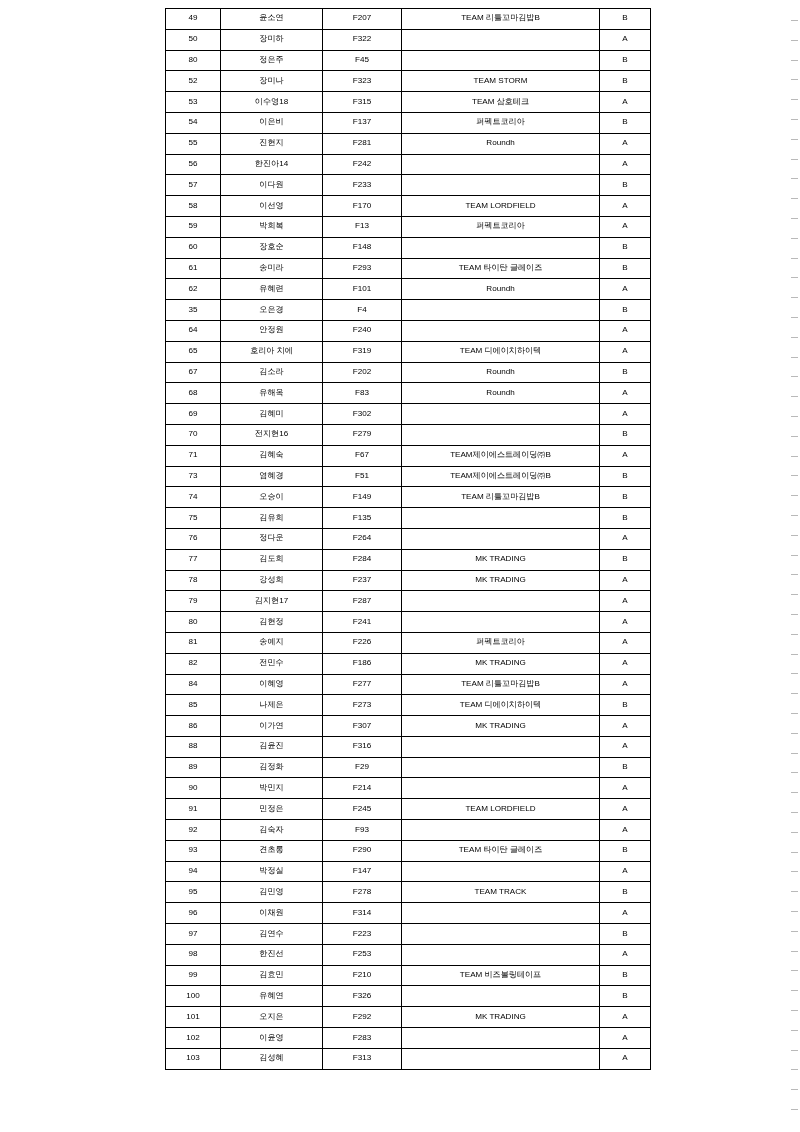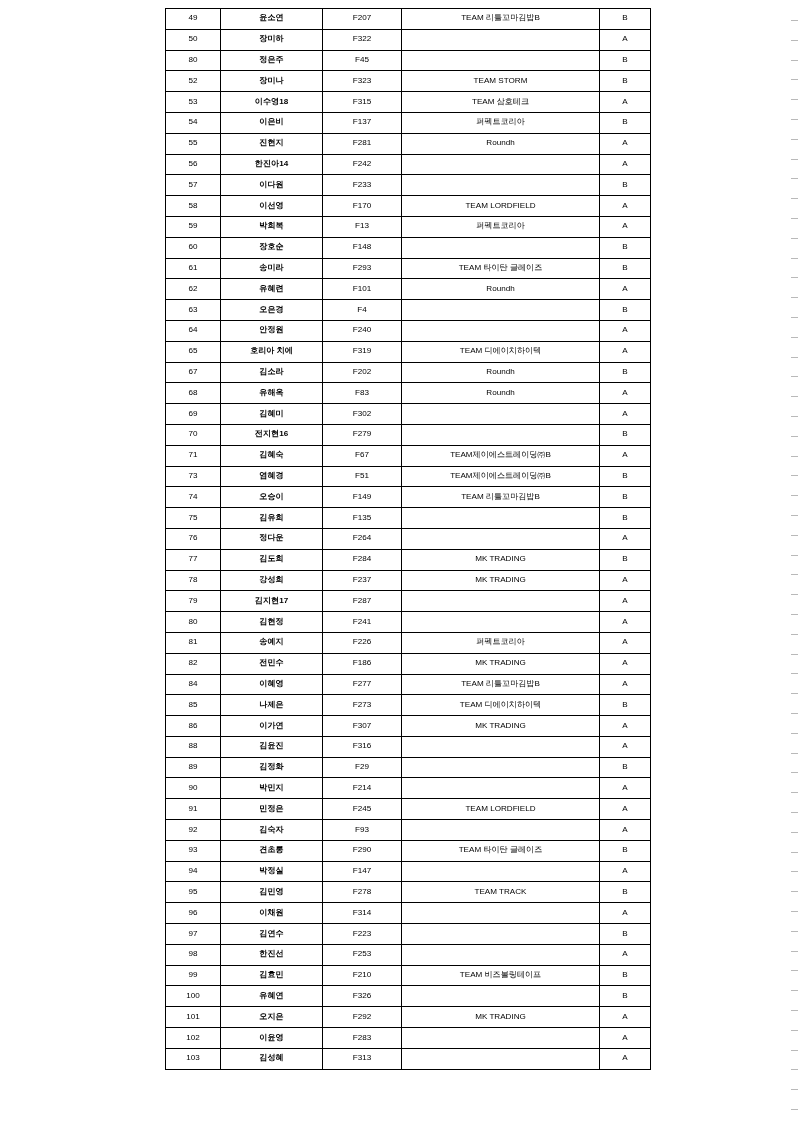--- a/index.html
+++ b/index.html
@@ -38,21 +38,21 @@
     height: 19.8px;
     padding: 0;
     text-align: center;
     vertical-align: middle;
     font-size: 8.1px;
     line-height: 1.1;
     white-space: nowrap;
     overflow: hidden;
   }
   td.c-no    { width: 54px; }
-  td.c-name  { width: 101px; font-weight: bold; }
+  td.c-name  { width: 101px; }
   td.c-bib   { width: 78px; }
   td.c-team  { width: 197px; }
   td.c-grade { width: 50px; }
 
   
   .ticks {
     position: absolute;
     right: 2px;
     top: 8px;
     width: 10px;
@@ -167,21 +167,21 @@
             <td class="c-grade">B</td>
           </tr>
           <tr>
             <td class="c-no">62</td>
             <td class="c-name">유혜련</td>
             <td class="c-bib">F101</td>
             <td class="c-team">Roundh</td>
             <td class="c-grade">A</td>
           </tr>
           <tr>
-            <td class="c-no">63</td>
+            <td class="c-no">35</td>
             <td class="c-name">오은경</td>
             <td class="c-bib">F4</td>
             <td class="c-team"></td>
             <td class="c-grade">B</td>
           </tr>
           <tr>
             <td class="c-no">64</td>
             <td class="c-name">안정원</td>
             <td class="c-bib">F240</td>
             <td class="c-team"></td>

